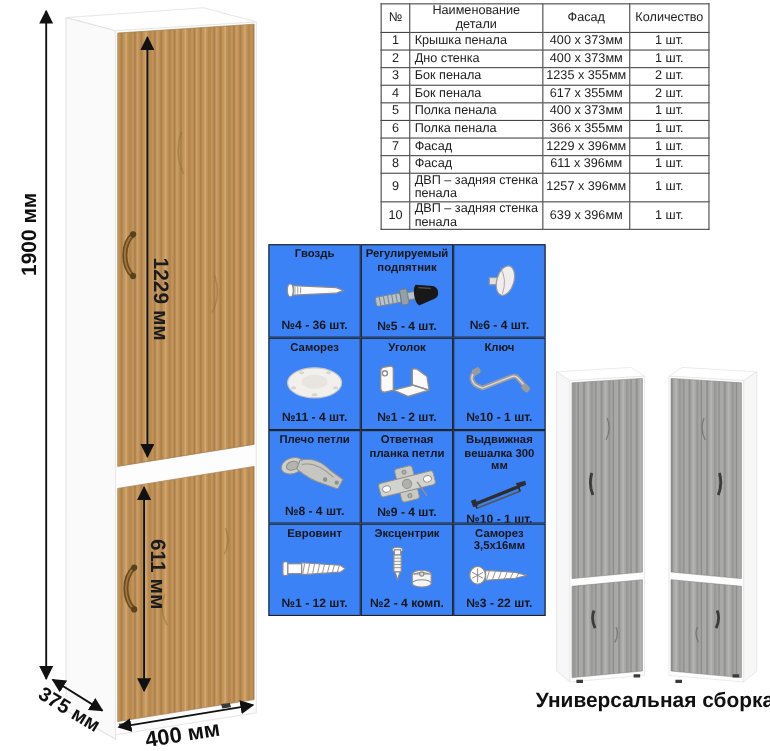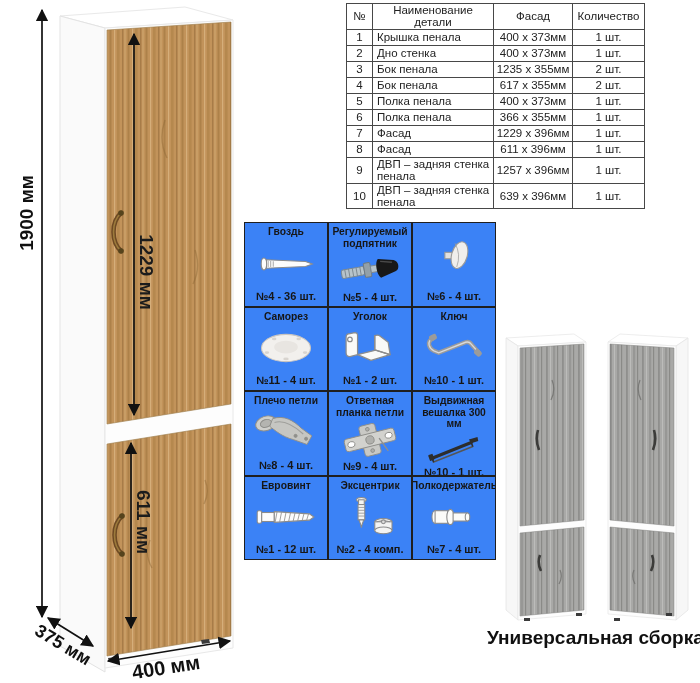--- a/index.html
+++ b/index.html
@@ -372,34 +372,33 @@
           <rect x="41" y="28" width="18" height="9"></rect>
           <ellipse cx="50" cy="37" rx="9" ry="3.5"></ellipse>
           <path d="M43 28 q7 -3 14 0" fill="none" stroke-width="0.9"></path>
           <circle cx="50" cy="28" r="2" fill="#dcdcda"></circle>
         </g>
           </svg>
         </div>
       <div class="hw-qty">№2 - 4 комп.</div>
     </div>
 
-
-    <div class="hw-cell">
-      <div class="hw-title">Полкодержатель</div>
-      <div class="hw-icon">
-          <svg width="70" height="36" viewBox="0 0 70 40">
-        <g stroke="#8b8b8b" fill="#fbfbf9" stroke-width="1.2">
-          <ellipse cx="14" cy="20" rx="3.5" ry="7"></ellipse>
-          <rect x="14" y="13" width="14" height="14"></rect>
-          <ellipse cx="31" cy="20" rx="4" ry="8.5"></ellipse>
-          <rect x="34" y="15.5" width="16" height="9"></rect>
-          <ellipse cx="50" cy="20" rx="2.5" ry="4.5"></ellipse>
-        </g>
-          </svg>
-        </div>
-      <div class="hw-qty">№7 - 4 шт.</div>
-    </div>
+    <div class="hw-cell">
+      <div class="hw-title">Саморез 3,5х16мм</div>
+      <div class="hw-icon">
+          <svg width="72" height="36" viewBox="0 0 72 40">
+        <g stroke="#8b8b8b" fill="#fcfcfc" stroke-width="1.2">
+          <ellipse cx="14" cy="20" rx="8" ry="9"></ellipse>
+          <path d="M14 13 v14 M8.5 17 l11 6 M8.5 23 l11 -6" stroke-width="1" fill="none"></path>
+          <path d="M22 15 L52 17 L64 20 L52 23 L22 25 Z"></path>
+          <path d="M26 15.3 l-3 9.4 M32 15.7 l-3 8.6 M38 16 l-3 8 M44 16.4 l-3 7.2 M50 16.8 l-3 6.4 M56 17.5 l-3 5" fill="none" stroke-width="0.9"></path>
+        </g>
+          </svg>
+        </div>
+      <div class="hw-qty">№3 - 22 шт.</div>
+    </div>
+
 
   </div>
 
   <div id="universal-caption">Универсальная сборка.</div>
 
 </div>
 
 </body></html>

